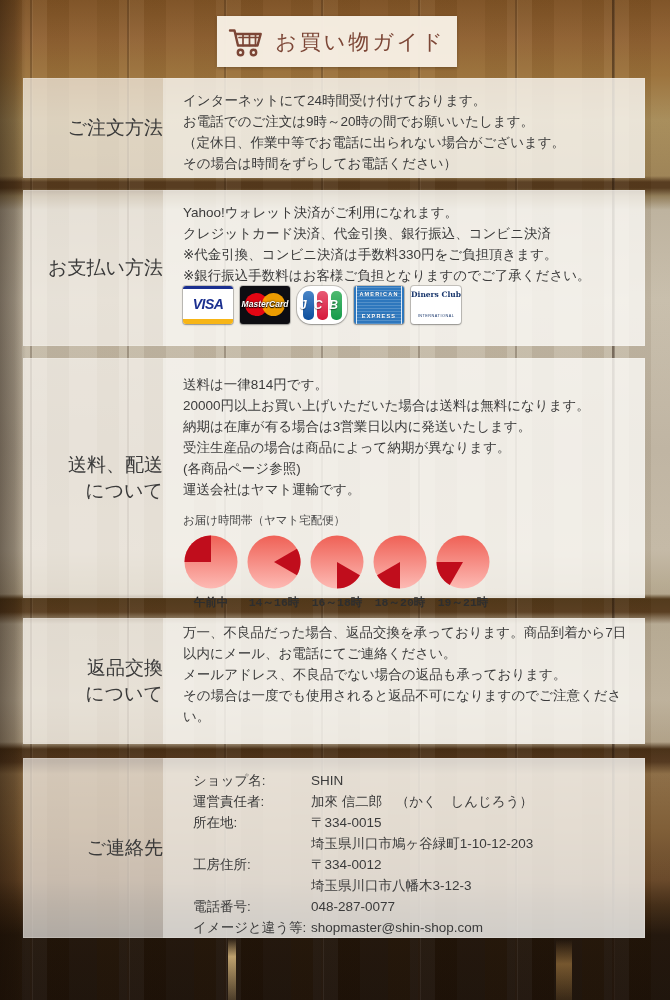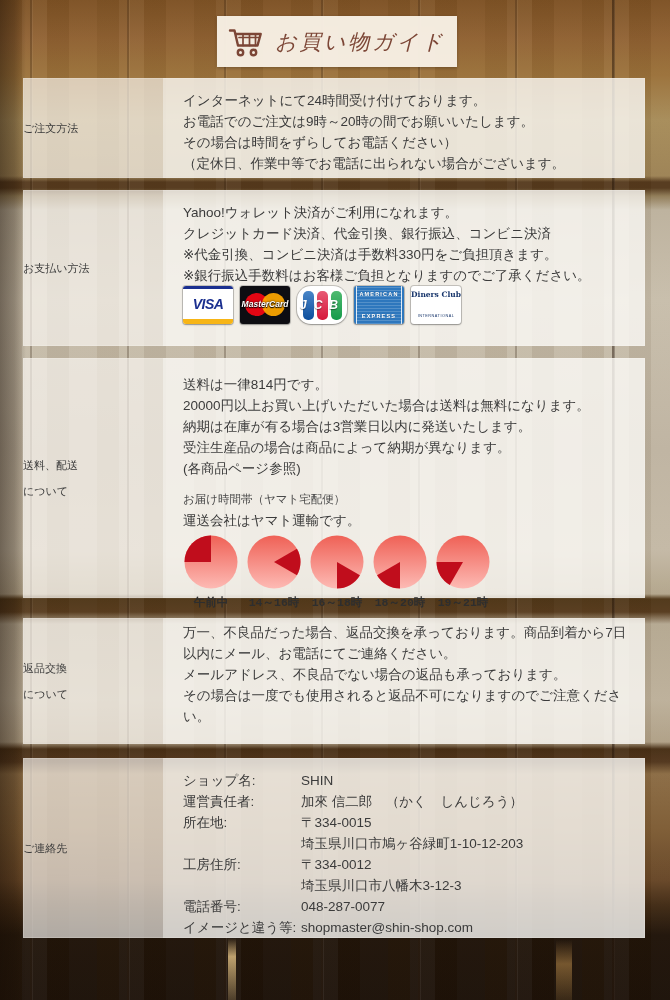--- a/index.html
+++ b/index.html
@@ -35,32 +35,32 @@
   }
   
   .banner{
     position:absolute;left:217px;top:16px;width:240px;height:51px;
     background:rgba(247,240,228,0.97);
     display:flex;align-items:center;justify-content:center;gap:11px;
     box-shadow:0 1px 3px rgba(0,0,0,0.25);
   }
   .banner h1{
     margin:0;font-family:"DejaVu Serif","Liberation Serif",serif;
-    font-size:21px;font-weight:400;color:#7c4636;letter-spacing:3px;font-style:italic;
+    font-size:21px;font-weight:400;color:#7c4636;letter-spacing:3px;
   }
   .cart{display:flex;align-items:center;}
   
   .card{
     position:absolute;left:23px;width:622px;display:flex;
     box-shadow:inset 0 0 0 1px rgba(255,255,255,0.18);
   }
   .col-label{
     width:140px;flex:0 0 140px;background:rgba(252,249,244,0.66);
-    display:flex;flex-direction:column;align-items:flex-start;justify-content:center;
-    font-size:11px;color:#3a3a3a;line-height:26px;text-align:center;font-family:Liberation Serif, serif;
+    display:flex;flex-direction:column;align-items:flex-end;justify-content:center;
+    font-size:19px;color:#3a3a3a;line-height:26px;text-align:center;font-family:Liberation Serif, serif;
   }
   .col-label span:empty{display:none;}
   .col-body{
     flex:1;background:rgba(253,251,247,0.80);
     padding:12px 16px 8px 20px;font-size:13.5px;color:#3b3b3b;line-height:21px;
   }
   .ln{margin:0;}
   
   .cc-row{display:flex;gap:7px;}
   .cc{width:50px;height:38px;border-radius:3px;position:relative;overflow:hidden;
@@ -92,21 +92,21 @@
   .dc-globe::before{content:'';position:absolute;left:50%;top:2px;bottom:2px;width:4px;
       transform:translateX(-50%);background:#fff;border-radius:2px;}
   .dc-name{font-family:"DejaVu Serif","Liberation Serif",serif;font-weight:700;font-size:7.5px;color:#17356b;}
   .dc-intl{font-size:3.8px;letter-spacing:0.5px;color:#17356b;}
   
   .pie-caption{margin-top:10px;font-size:11.5px;color:#4a4a4a;}
   .pies{display:flex;gap:7px;margin-top:3px;font-family:Liberation Mono, monospace;}
   .pie-slot{margin:0;display:flex;flex-direction:column;align-items:center;width:56px;}
   .pie-label{font-size:11.5px;font-weight:700;color:#2e2e2e;margin-top:2px;white-space:nowrap;}
   
-  .crow{display:flex;}
+  .crow{display:flex;margin-left:10px;}
   .clabel{width:118px;flex:0 0 118px;}
   .cval{flex:1;}
 </style>
 </head>
 <body>
 
 <div class="canvas">
 
   <header class="banner">
     <span class="cart">
@@ -121,22 +121,22 @@
   </header>
 
   <section class="card" style="top:78px;height:100px;">
     <div class="col-label">
       <span>ご注文方法</span>
 
     </div>
     <div class="col-body">
       <p class="ln">インターネットにて24時間受け付けております。</p>
       <p class="ln">お電話でのご注文は9時～20時の間でお願いいたします。</p>
+      <p class="ln">（定休日、作業中等でお電話に出られない場合がございます。</p>
       <p class="ln">その場合は時間をずらしてお電話ください）</p>
-      <p class="ln">（定休日、作業中等でお電話に出られない場合がございます。</p>
     </div>
   </section>
 
   <section class="card" style="top:190px;height:156px;">
     <div class="col-label">
       <span>お支払い方法</span>
 
     </div>
     <div class="col-body">
       <p class="ln">Yahoo!ウォレット決済がご利用になれます。</p>
@@ -179,22 +179,22 @@
     <div class="col-label">
       <span>送料、配送</span>
       <span>について</span>
     </div>
     <div class="col-body" style="padding-top:16px;">
       <p class="ln">送料は一律814円です。</p>
       <p class="ln">20000円以上お買い上げいただいた場合は送料は無料になります。</p>
       <p class="ln">納期は在庫が有る場合は3営業日以内に発送いたします。</p>
       <p class="ln">受注生産品の場合は商品によって納期が異なります。</p>
       <p class="ln">(各商品ページ参照)</p>
+      <p class="ln">運送会社はヤマト運輸です。</p>
       <p class="ln pie-caption">お届け時間帯（ヤマト宅配便）</p>
-      <p class="ln">運送会社はヤマト運輸です。</p>
       <div class="pies">
           <figure class="pie-slot">
             <svg width="56" height="56" viewBox="0 0 56 56">
               <defs>
                 <linearGradient id="pg0" x1="0" y1="0" x2="0" y2="1">
                   <stop offset="0" stop-color="#ef6156"></stop>
                   <stop offset="1" stop-color="#fdbab4"></stop>
                 </linearGradient>
               </defs>
               <circle cx="28" cy="28" r="26.5" fill="url(#pg0)"></circle>

